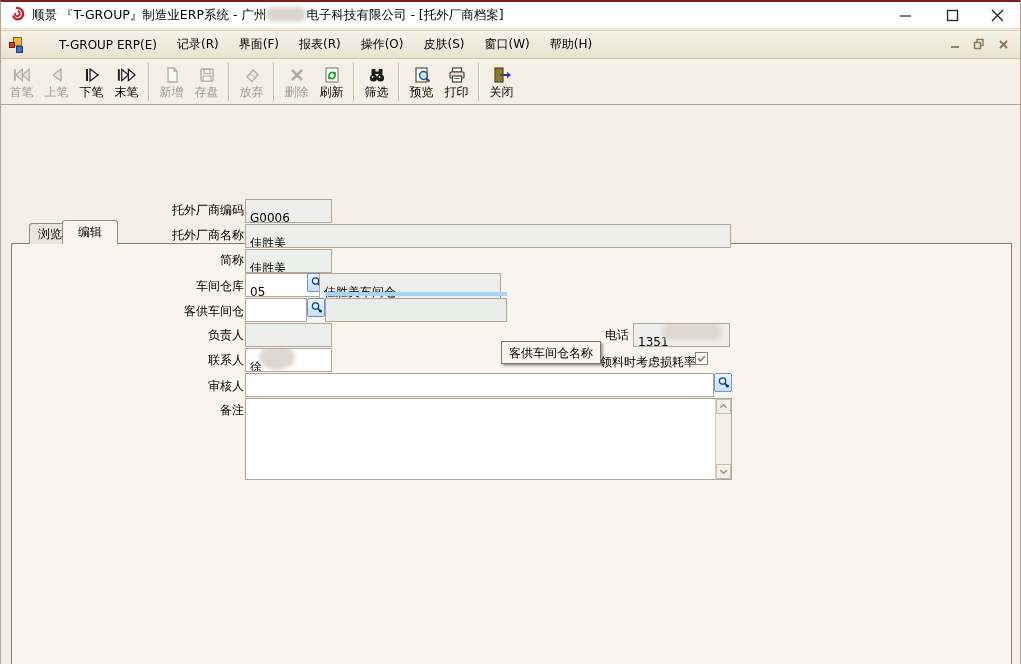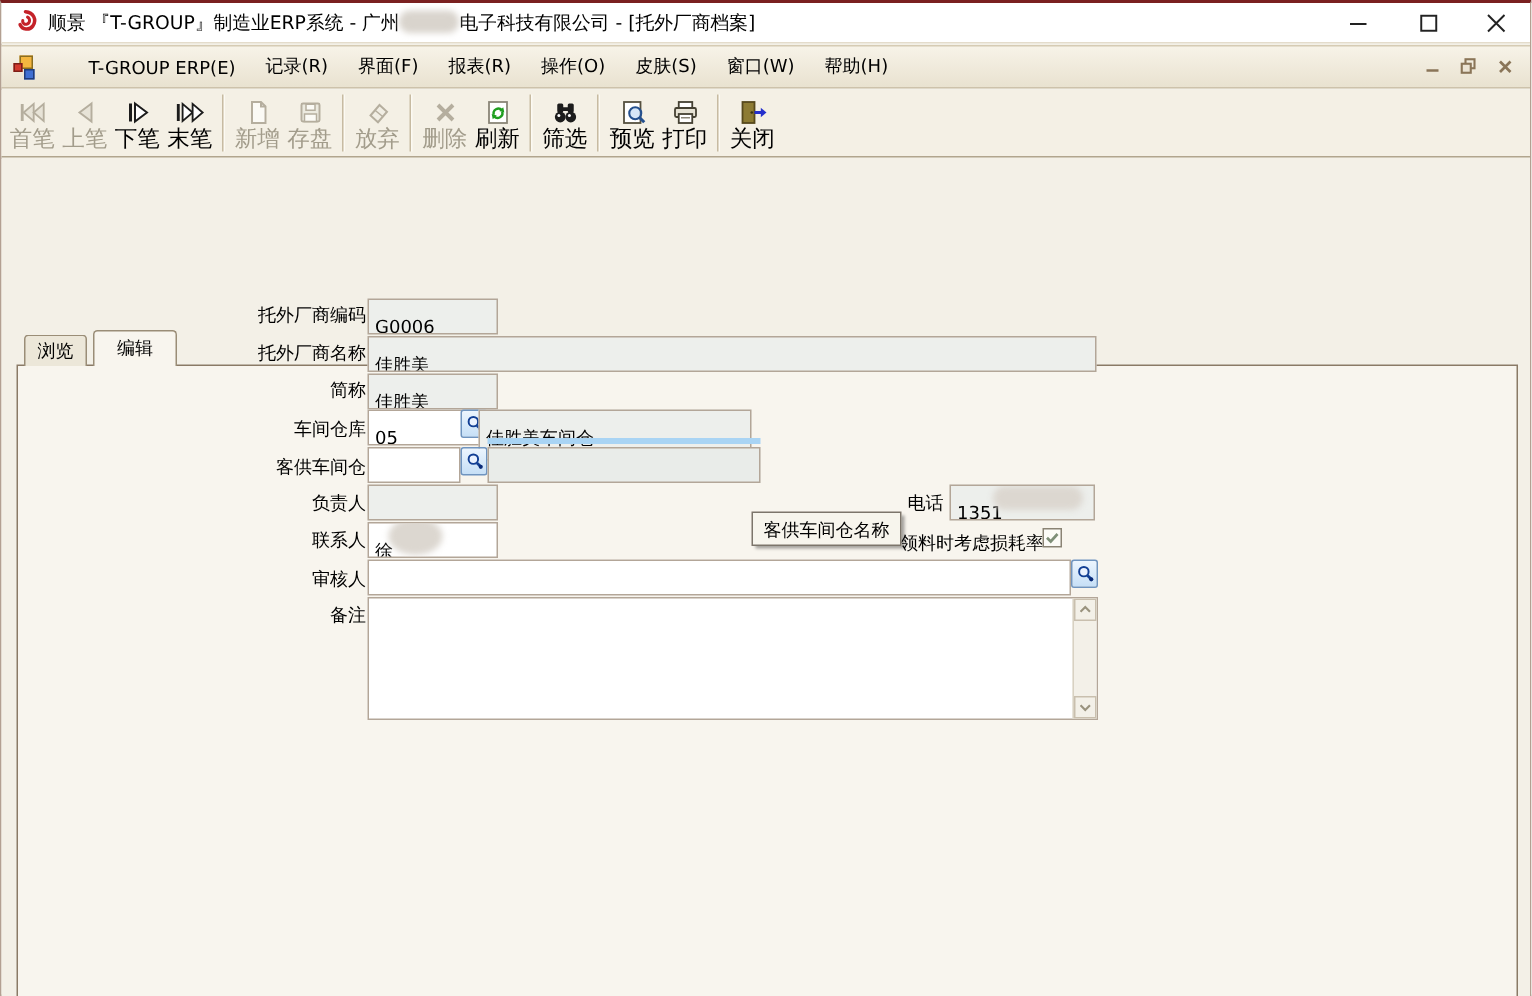--- a/index.html
+++ b/index.html
@@ -27,31 +27,31 @@
   .menu-item { font-size:12px; color:#000; padding:4px 10px; white-space:nowrap; }
   .menu-item:first-of-type { margin-left:10px; }
   .mdi-controls { position:absolute; right:10px; top:6px; display:flex; gap:10px; }
   .mdi-btn { width:14px; height:14px; display:flex; align-items:center; justify-content:center; }
 
   
   .toolbar { position:absolute; left:0; top:58px; width:100%; height:45px; background:#f4f0e5;
              border-bottom:1px solid #b1a58e; display:flex; align-items:center; padding-left:3px; }
   .tb-btn { width:35px; height:42px; display:flex; flex-direction:column; align-items:center;
             justify-content:center; gap:0px; }
-  .tb-btn .tb-label { font-size:15px; line-height:14px; color:#000; white-space:nowrap; }
+  .tb-btn .tb-label { font-size:12px; line-height:14px; color:#000; white-space:nowrap; }
   .tb-btn.disabled .tb-label { color:#a29c8b; }
   .tb-sep { width:2px; height:38px; border-left:1px solid #c7bba2; border-right:1px solid #fcfaf3;
             margin:0 4px; }
 
   
   .content { position:absolute; left:0; top:104px; width:100%; height:559px; background:#f3f0e7; }
   .tab { position:absolute; top:114px; height:24px; border:1px solid #9a8d77; border-bottom:none;
          border-radius:3px 3px 0 0; font-size:12px; display:flex; align-items:center;
          justify-content:center; z-index:2; }
-  .tab-browse { left:15px; width:42px; top:117px; height:21px; background:#ece7d9; }
+  .tab-browse { left:28px; width:42px; top:117px; height:21px; background:#ece7d9; }
   .tab-edit   { left:61px; width:56px; background:#f8f5ee; font-weight:normal; z-index:4; height:24px; }
   .panel { position:absolute; left:10px; top:137px; width:1001px; height:513px;
            background:#f8f5ee; border:1px solid #8a7a66; z-index:1; }
 
   
   .rlabel { position:absolute; left:43px; width:200px; text-align:right; font-size:12px;
             color:#000; white-space:nowrap; z-index:3; }
   .flabel { position:absolute; font-size:12px; color:#000; white-space:nowrap; z-index:3; }
   .field { position:absolute; border:1px solid #b3a698; background:#fff; font-size:12px;
            color:#000; padding:11px 4px; line-height:14px; overflow:hidden; z-index:3; }

